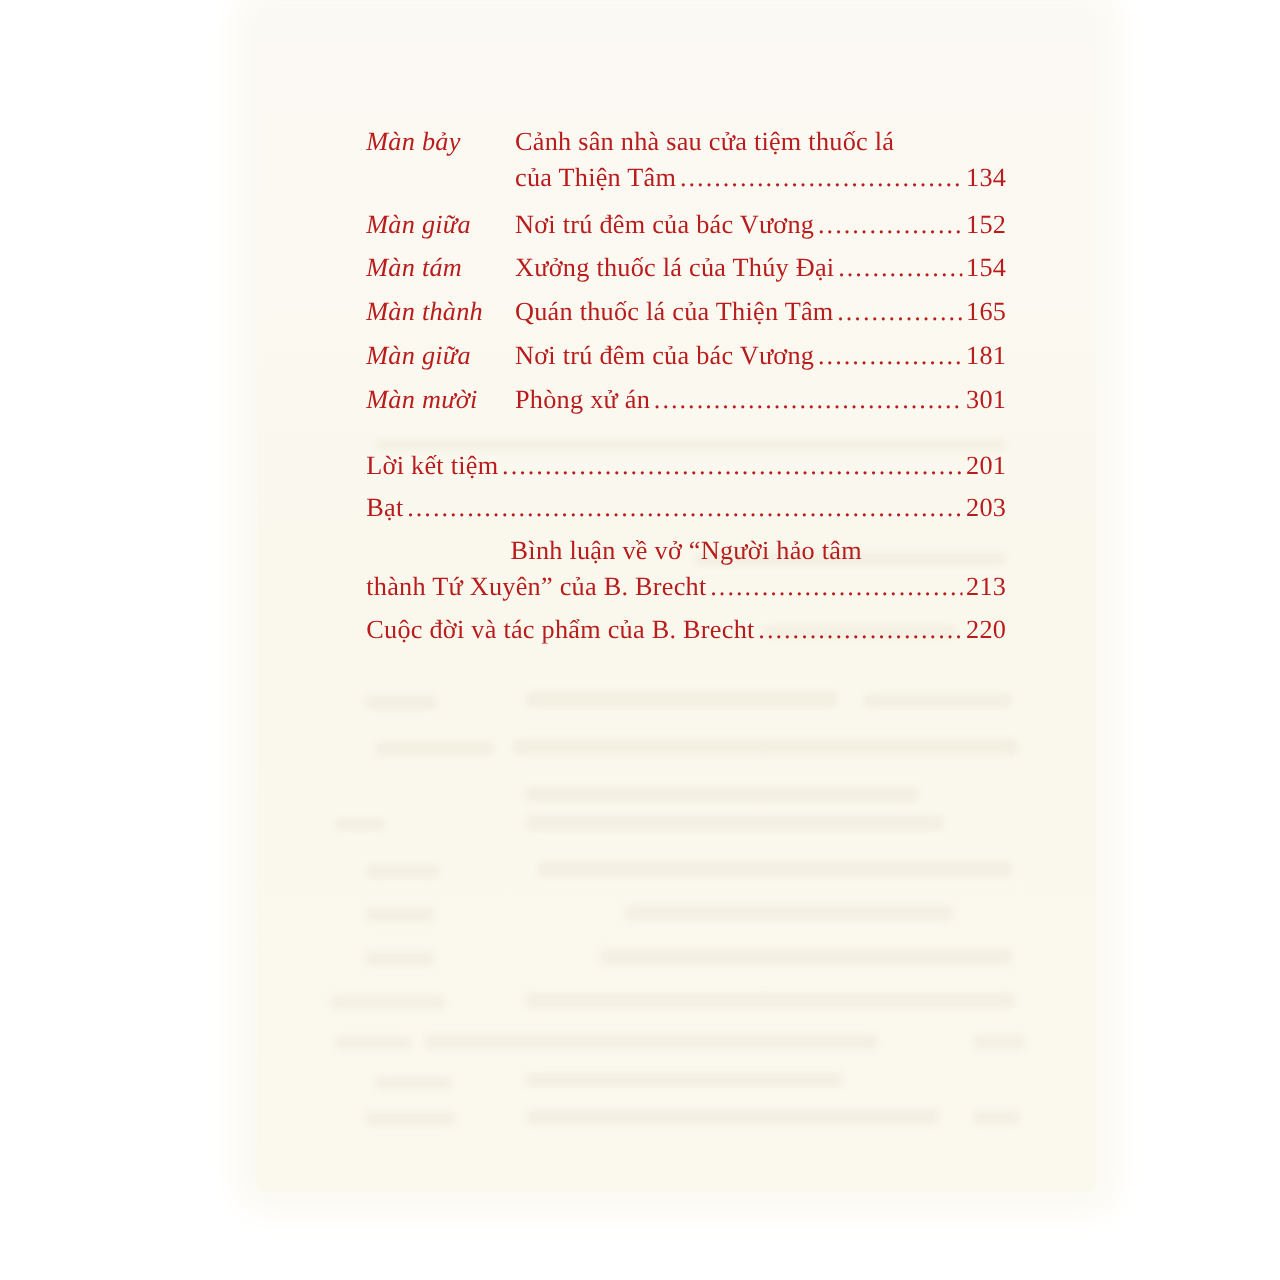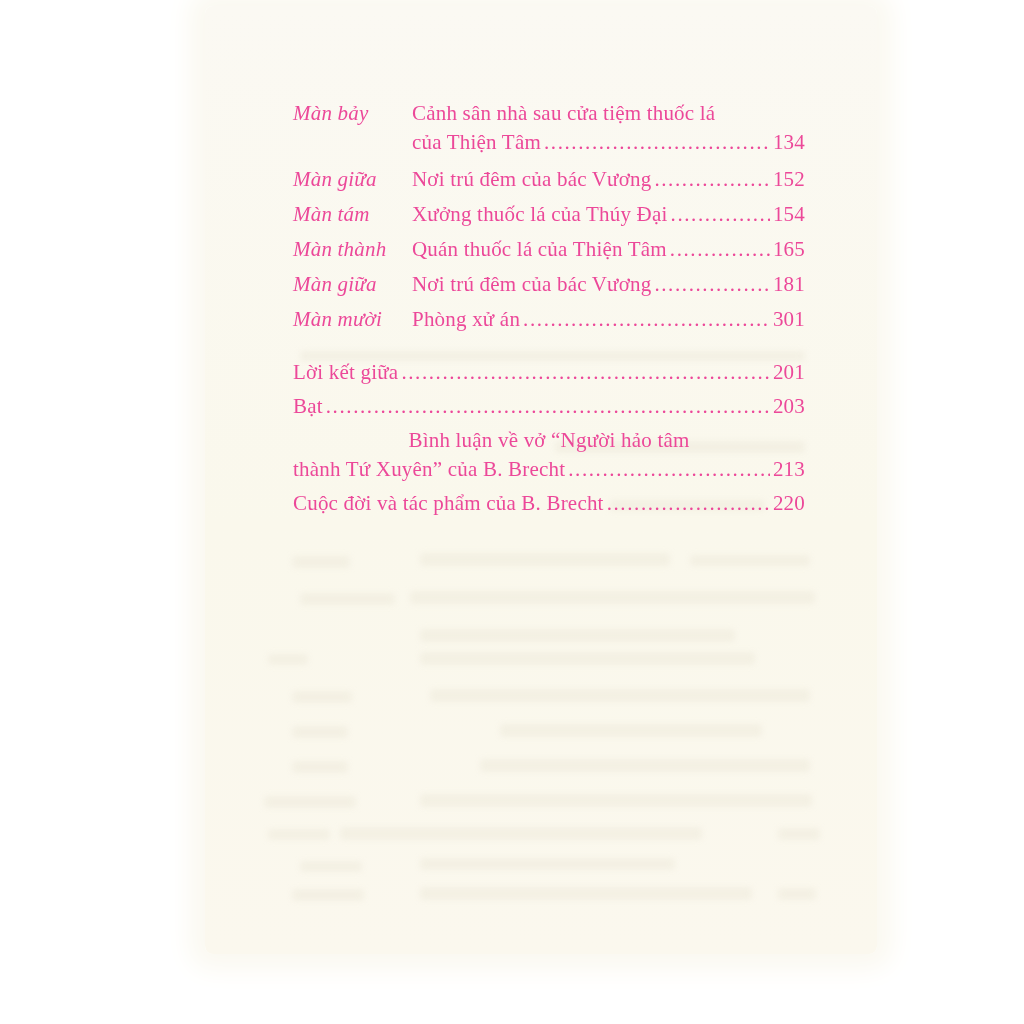--- a/index.html
+++ b/index.html
@@ -13,21 +13,21 @@
   .photo{position:absolute;inset:0;}
   
   .paper{
     position:absolute;left:205px;top:6px;width:672px;height:948px;
     background:linear-gradient(180deg,#fbf9f3 0%,#faf8ec 55%,#fbf8ee 100%);
     box-shadow:0 0 26px 16px #fbf9f1;
     border-radius:8px;
   }
   .toc{
     position:absolute;left:293px;top:99px;width:512px;
-    color:#ec4899;font-size:21px;line-height:29px;
+    color:#b91c1c;font-size:21px;line-height:29px;
     letter-spacing:.2px;
   }
   .srow{display:flex;margin-bottom:6px;}
   .srow-tall{margin-bottom:8px;}
   .lab{width:119px;flex:none;font-style:italic;}
   .scontent{flex:1;min-width:0;display:block;}
   .tline{display:block;white-space:nowrap;}
   .line{display:flex;align-items:baseline;flex:1;min-width:0;}
   .t{white-space:nowrap;}
   .dots{flex:1 1 auto;min-width:0;overflow:hidden;white-space:nowrap;letter-spacing:1.6px;margin-left:3px;}
@@ -135,21 +135,21 @@
         <span class="t">Phòng xử án</span>
         <span class="dots"></span>
         <span class="pg">301</span>
       </span>
     </div>
 
     <div class="backblock">
 
       <div class="brow">
         <span class="line">
-          <span class="t">Lời kết giữa</span>
+          <span class="t">Lời kết tiệm</span>
           <span class="dots"></span>
           <span class="pg">201</span>
         </span>
       </div>
 
       <div class="brow">
         <span class="line">
           <span class="t">Bạt</span>
           <span class="dots"></span>
           <span class="pg">203</span>

